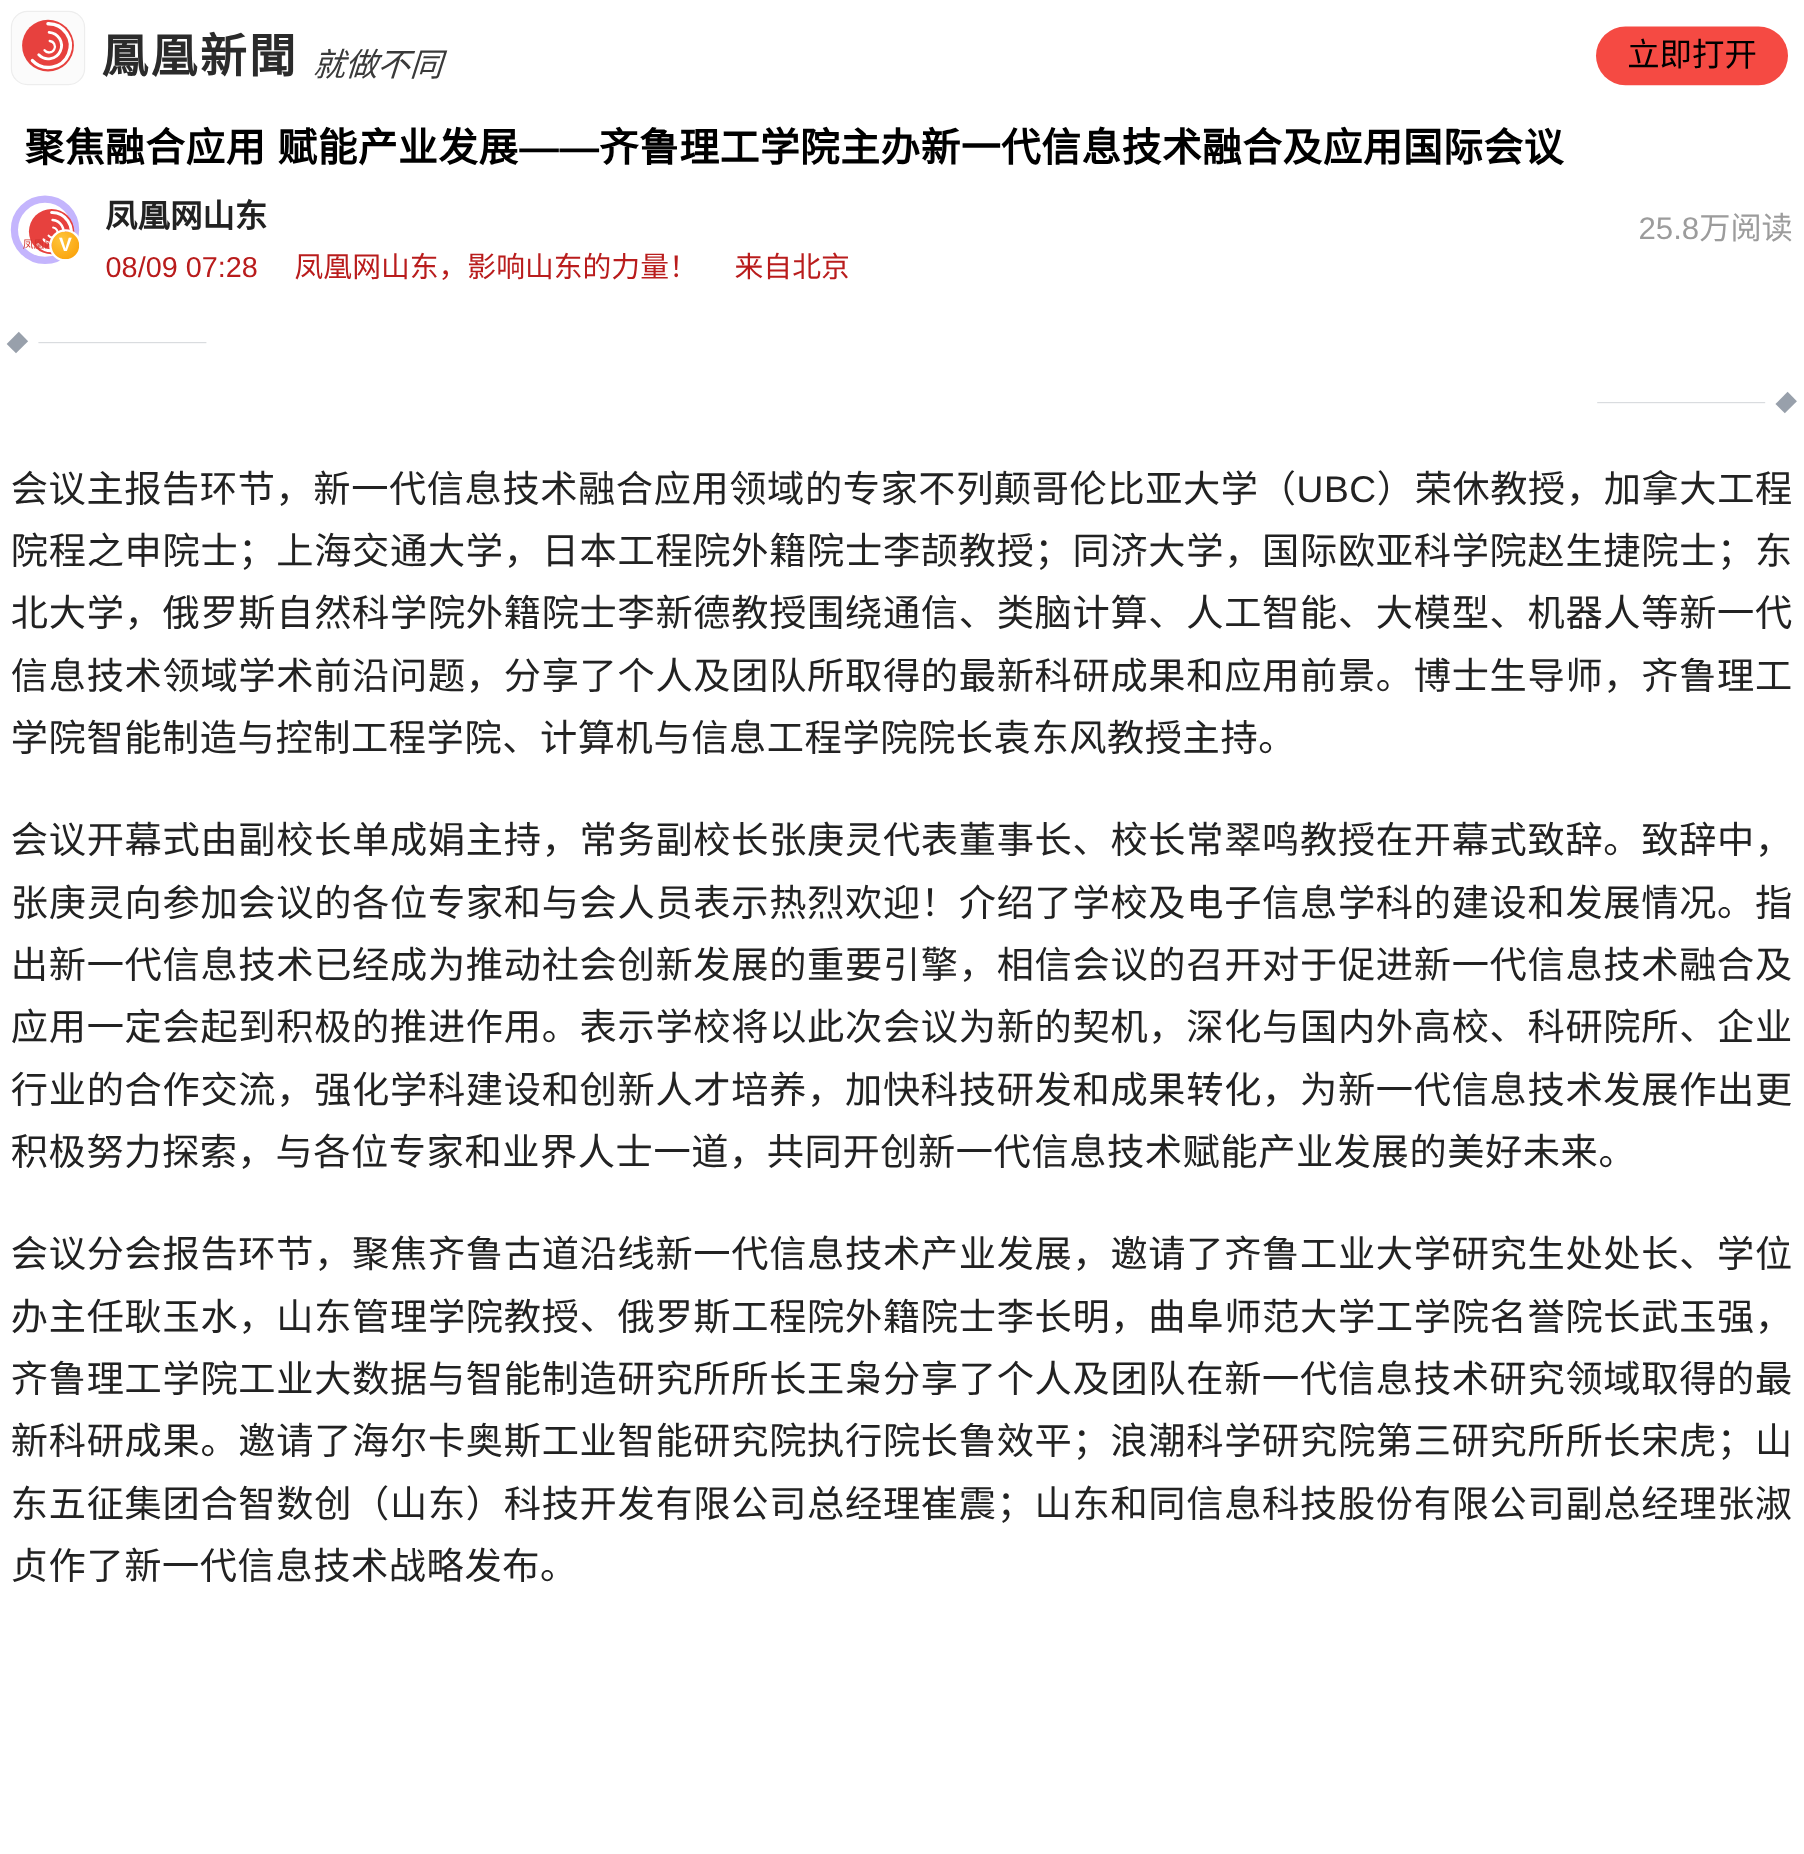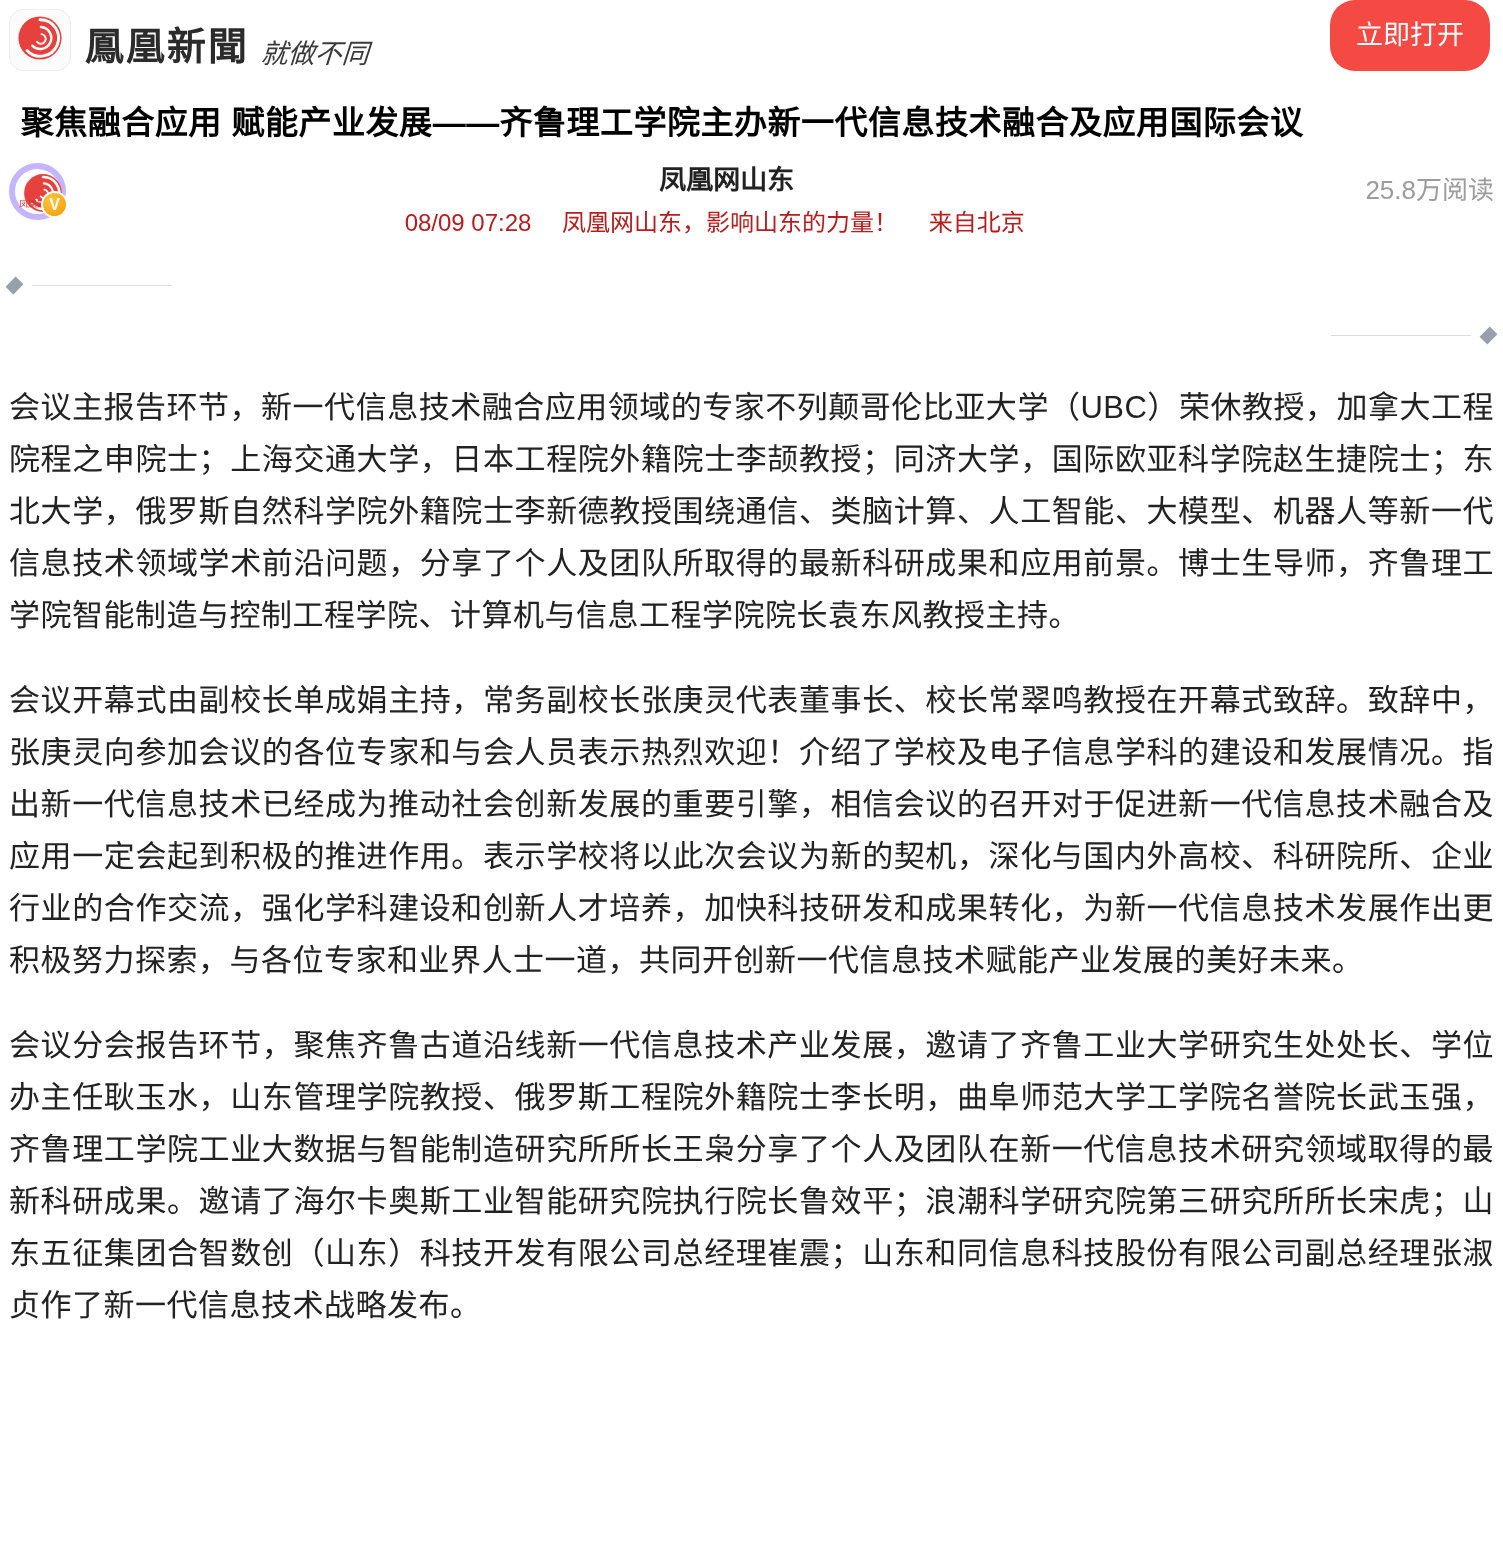--- a/index.html
+++ b/index.html
@@ -43,25 +43,25 @@
     font-size: 27px;
     color: #3a3a3a;
     transform: skewX(-4deg);
     white-space: nowrap;
   }
   .open-btn {
     margin-left: auto;
     margin-right: 4px;
     border: none;
     background: #f54a43;
-    color: #ffffff;
+    color: #000000;
     font-size: 27px;
     font-family: inherit;
     line-height: 1;
-    padding: 22px 26px;
+    padding: 11px 26px;
     border-radius: 25px;
     cursor: pointer;
     white-space: nowrap;
   }
 
   
   .title {
     margin-top: 29px;
     font-size: 33px;
     line-height: 46px;
@@ -100,21 +100,21 @@
     right: -8px; bottom: -4px;
     width: 27px; height: 27px;
     border-radius: 50%;
     background: radial-gradient(circle at 35% 30%, #ffc53d, #f99b00);
     border: 2px solid #ffffff;
     color: #ffffff;
     font-size: 16px;
     font-weight: 700;
     display: flex; align-items: center; justify-content: center;
   }
-  .author-info { margin-left: 22px; flex: 1 1 auto; text-align: center; }
+  .author-info { margin-left: 22px; flex: 1 1 auto; }
   .author-name {
     font-size: 27px;
     font-weight: 700;
     color: #222222;
     line-height: 30px;
     margin-top: 2px;
     display: inline-block;
   }
   .author-meta {
     margin-top: 8px;

